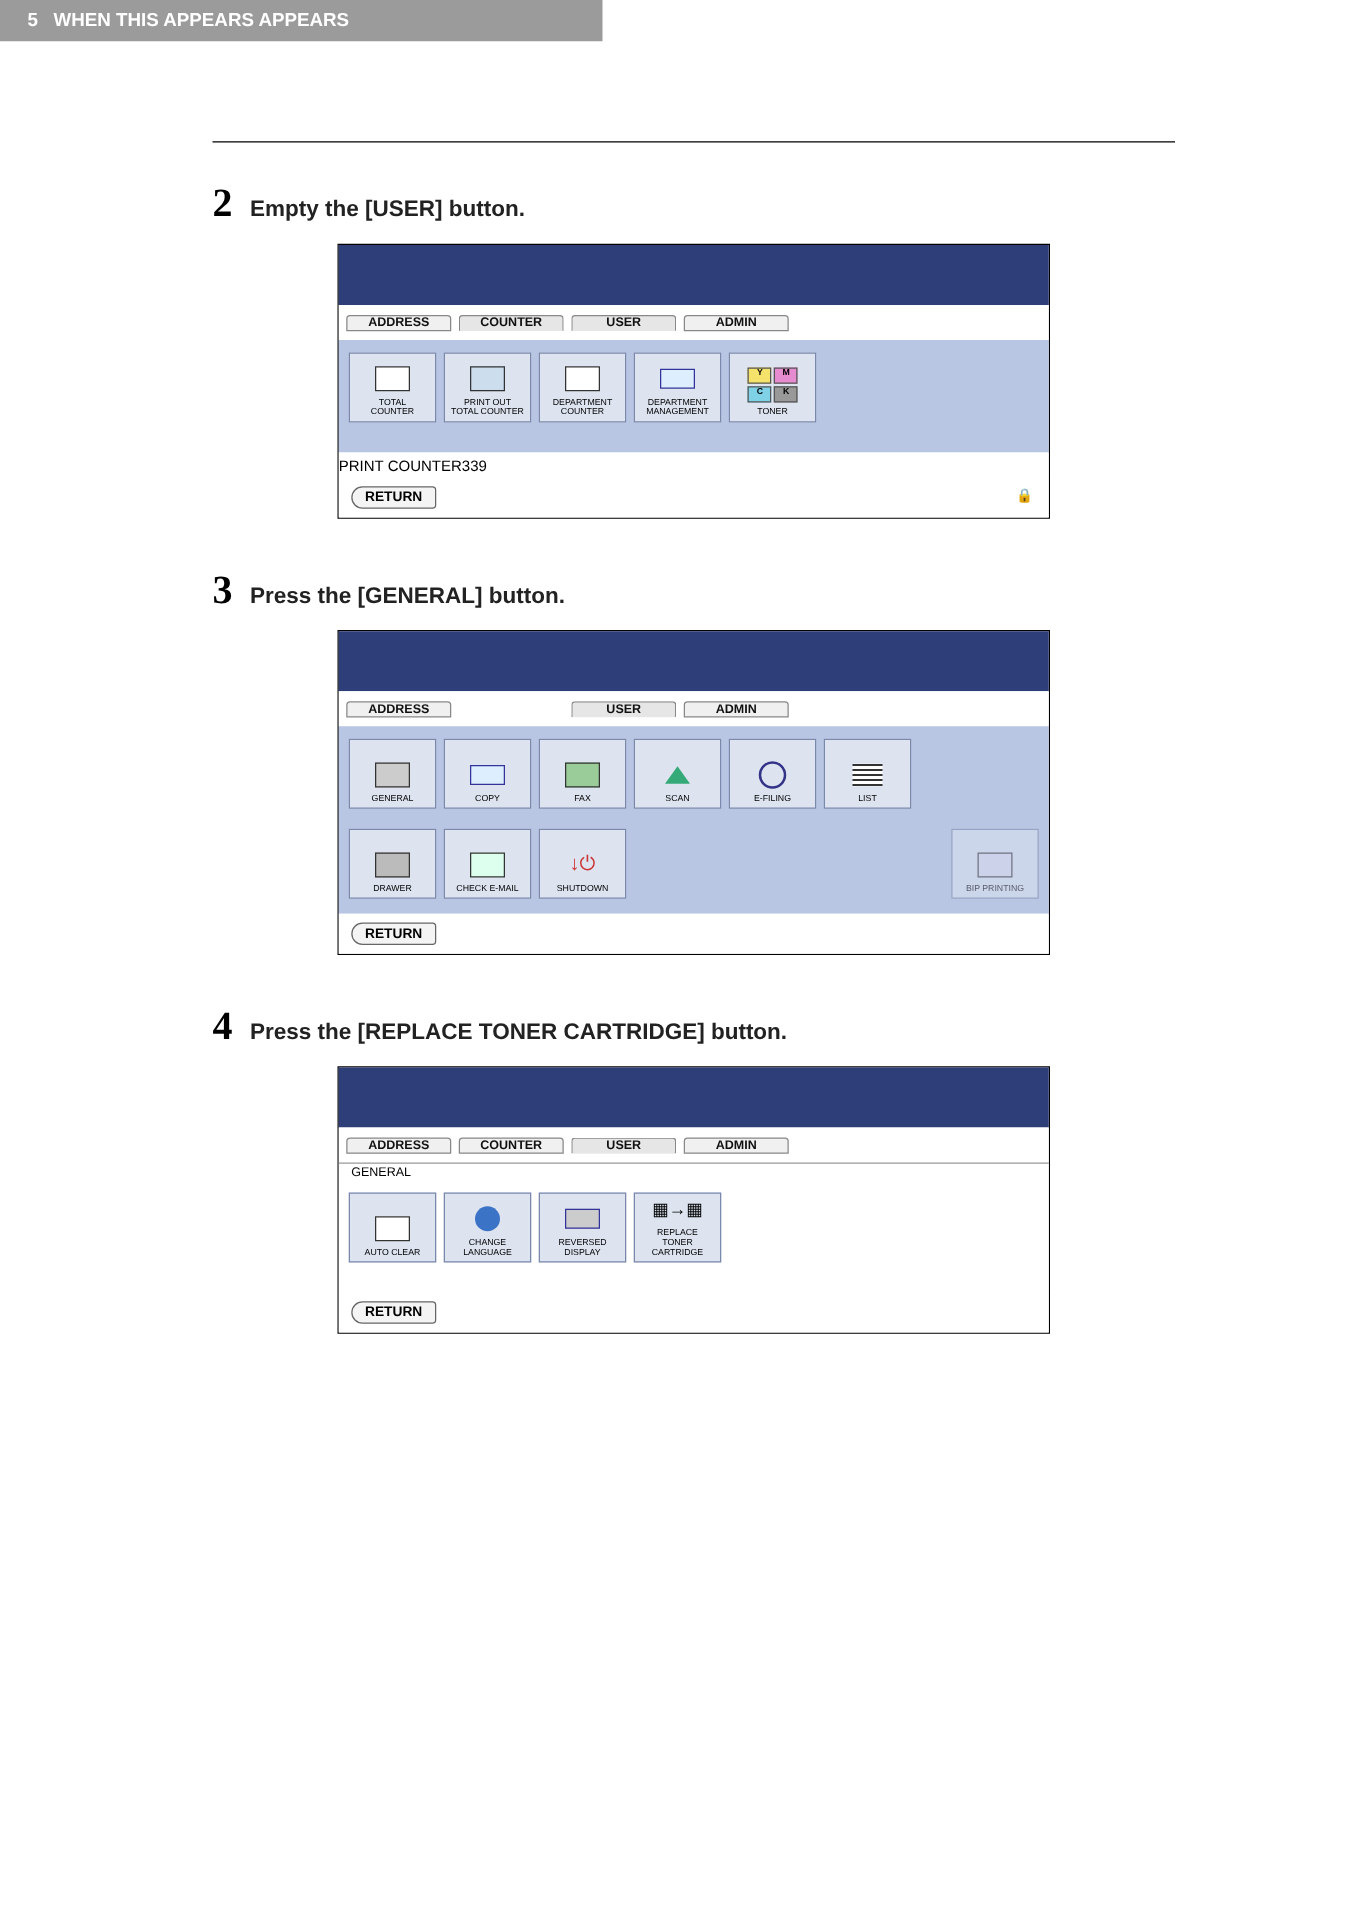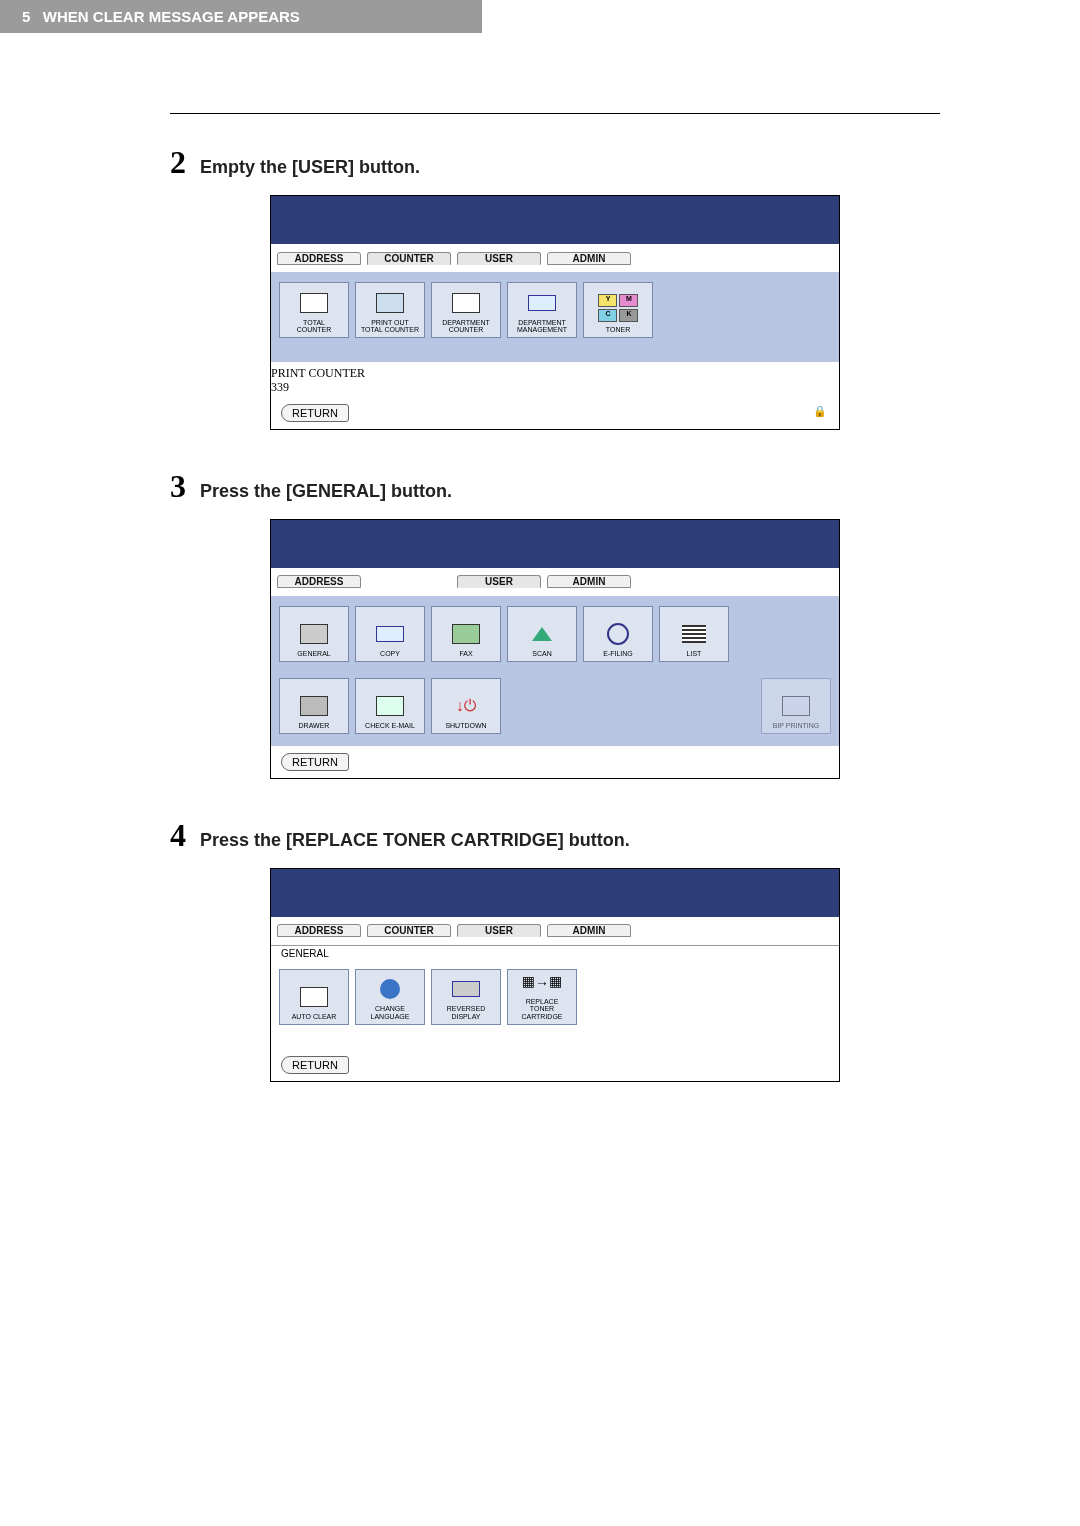--- a/index.html
+++ b/index.html
@@ -123,32 +123,32 @@
     align-items: center;
     justify-content: space-between;
     padding: 0 10px;
     font-size: 11px;
   }
   .return-btn {
     border: 1px solid #666;
     border-radius: 12px 4px 4px 12px;
     padding: 2px 10px;
     font-size: 11px;
-    font-weight: normal;
+    font-weight: bold;
     background: #f4f4f4;
   }
   .print-counter {
     text-align: right;
-    font-family: Liberation Serif, serif;
+    font-family: Liberation Sans, sans-serif;
     font-size: 12px;
     padding: 4px 10px 2px 0;
     background: #fff;
     display: flex;
-    flex-direction: column;
-    align-items: flex-start;
+    flex-direction: row;
+    align-items: center;
     line-height: 1.2;
   }
   .lock-icon {
     width: 16px;
     height: 16px;
     color: #d8a200;
   }
   .sublabel {
     font-size: 10px;
     padding: 2px 0 0 10px;
@@ -190,21 +190,21 @@
     line-height: 1;
   }
   .toner-y { background: #f5e26b; } .toner-m { background: #e78bd0; } .toner-c { background: #7fd2e6; } .toner-k { background: #999; }
 </style>
 </head>
 <body>
 
 <div class="page">
   <div class="chapter-tab">
     <span>5</span>&nbsp;&nbsp;
-    <span>WHEN CLEAR MESSAGE APPEARS</span>
+    <span>WHEN THIS APPEARS APPEARS</span>
   </div>
 
   <div class="content-area">
     <hr class="divider">
 
     <div class="step">
       <span class="step-num">2</span>
       <span class="step-text">Empty the [USER] button.</span>
     </div>
 

